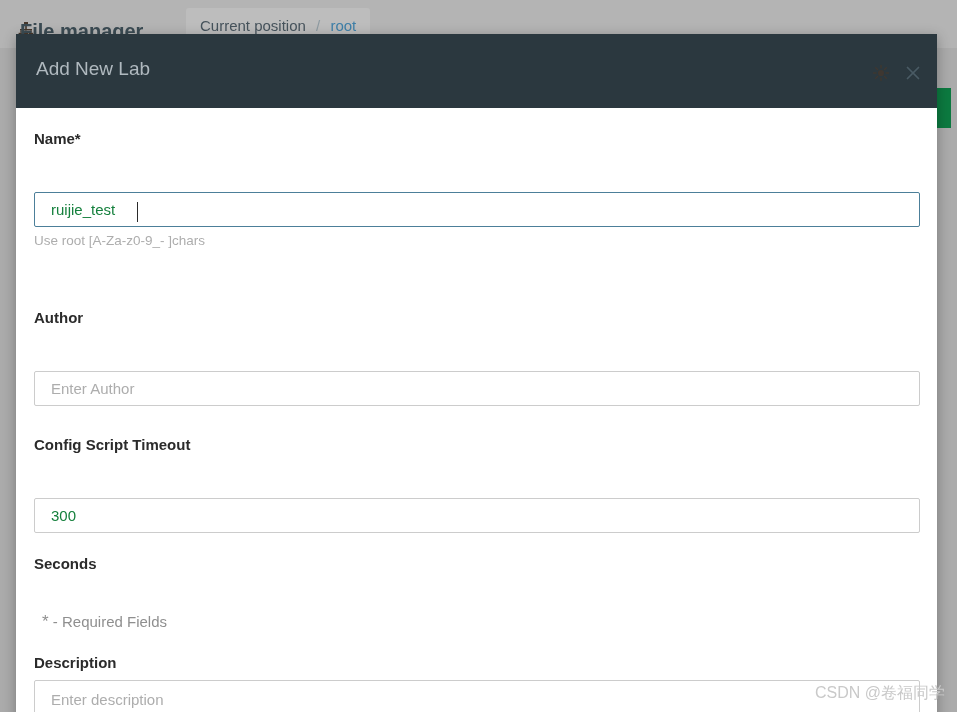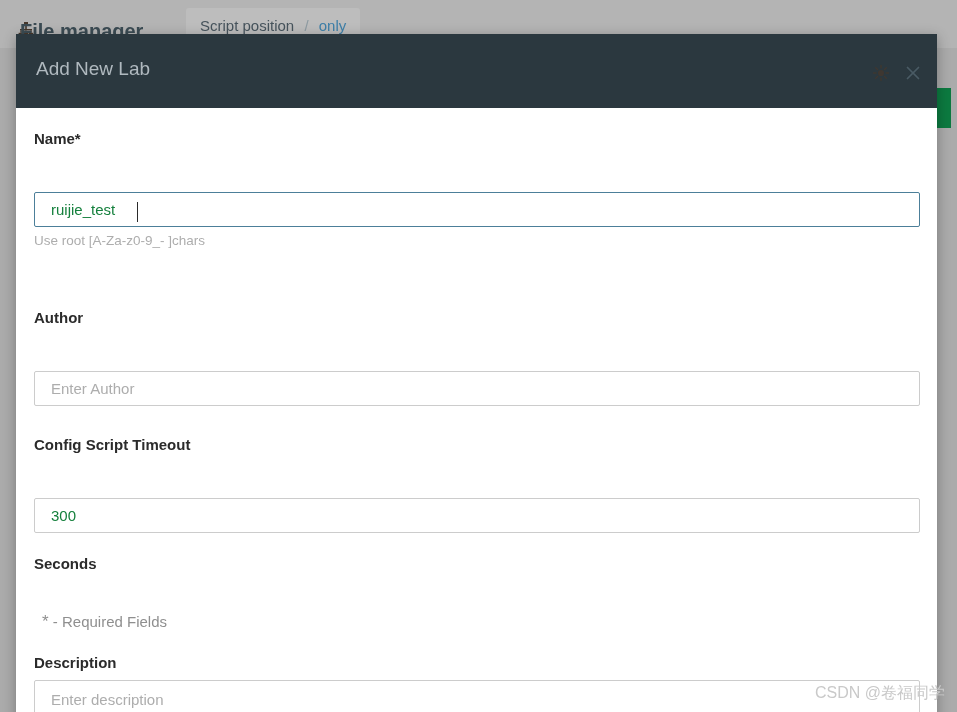--- a/index.html
+++ b/index.html
@@ -188,23 +188,23 @@
           <rect x="12.3" y="8.4" width="1.4" height="2.4"></rect>
           <rect x="0.6" y="10.8" width="4.6" height="4.4"></rect>
           <rect x="5.6" y="10.8" width="4.6" height="4.4"></rect>
           <rect x="10.6" y="10.8" width="4.6" height="4.4"></rect>
         </svg>
       </span>
 
       <div id="bg-title">File manager</div>
 
       <div id="bg-breadcrumb">
-        <span>Script position</span>
+        <span>Current position</span>
         <span class="sep">/</span>
-        <span class="crumb-link">only</span>
+        <span class="crumb-link">root</span>
       </div>
     </div>
 
     <div id="bg-green-button"></div>
   </div>
 
   <div id="modal">
 
     <div id="modal-header">
       <div id="modal-title">Add New Lab</div>

